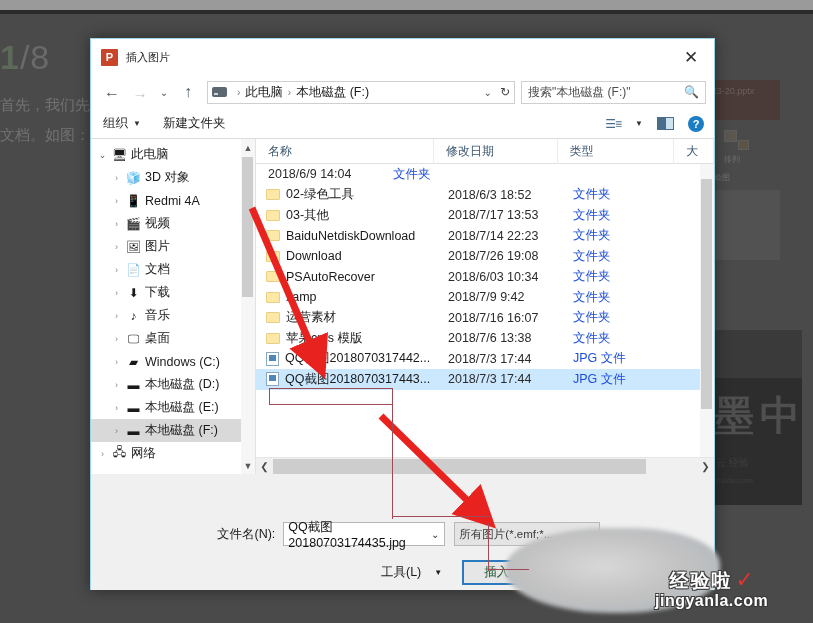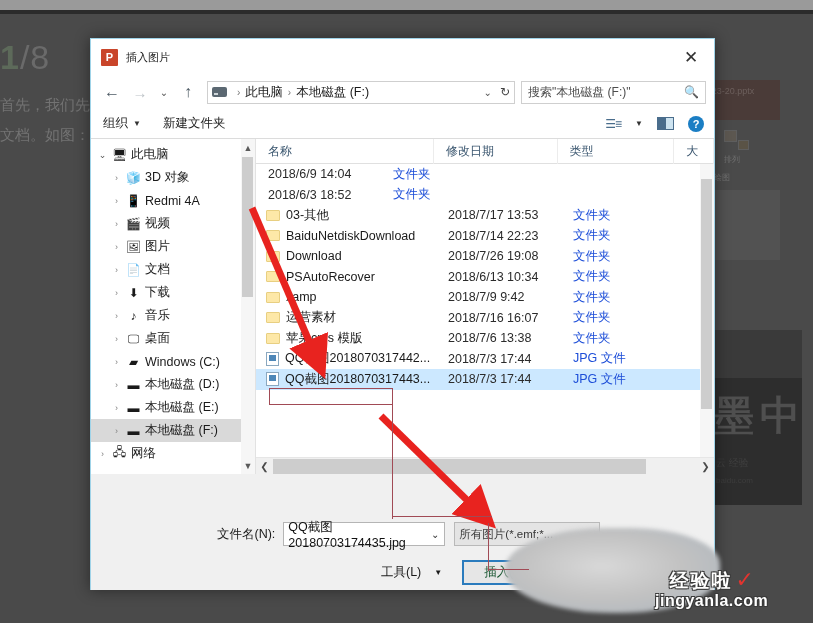--- a/index.html
+++ b/index.html
@@ -414,20 +414,24 @@
         <div class="c-date">修改日期</div>
         <div class="c-type">类型</div>
         <div class="c-size">大</div>
       </div>
       <div class="rows" id="filerows">
           <div class="row">
             <div class="r-date">2018/6/9 14:04</div>
             <div class="r-type">文件夹</div>
           </div>
           <div class="row">
+            <div class="r-name">
+              <span class="folderico"></span>
+              <span>02-绿色工具</span>
+            </div>
             <div class="r-date">2018/6/3 18:52</div>
             <div class="r-type">文件夹</div>
           </div>
           <div class="row">
             <div class="r-name">
               <span class="folderico"></span>
               <span>03-其他</span>
             </div>
             <div class="r-date">2018/7/17 13:53</div>
             <div class="r-type">文件夹</div>
@@ -446,21 +450,21 @@
               <span>Download</span>
             </div>
             <div class="r-date">2018/7/26 19:08</div>
             <div class="r-type">文件夹</div>
           </div>
           <div class="row">
             <div class="r-name">
               <span class="folderico"></span>
               <span>PSAutoRecover</span>
             </div>
-            <div class="r-date">2018/6/13 10:34</div>
+            <div class="r-date">2018/6/03 10:34</div>
             <div class="r-type">文件夹</div>
           </div>
           <div class="row">
             <div class="r-name">
               <span class="folderico"></span>
               <span>xamp</span>
             </div>
             <div class="r-date">2018/7/9 9:42</div>
             <div class="r-type">文件夹</div>
           </div>

